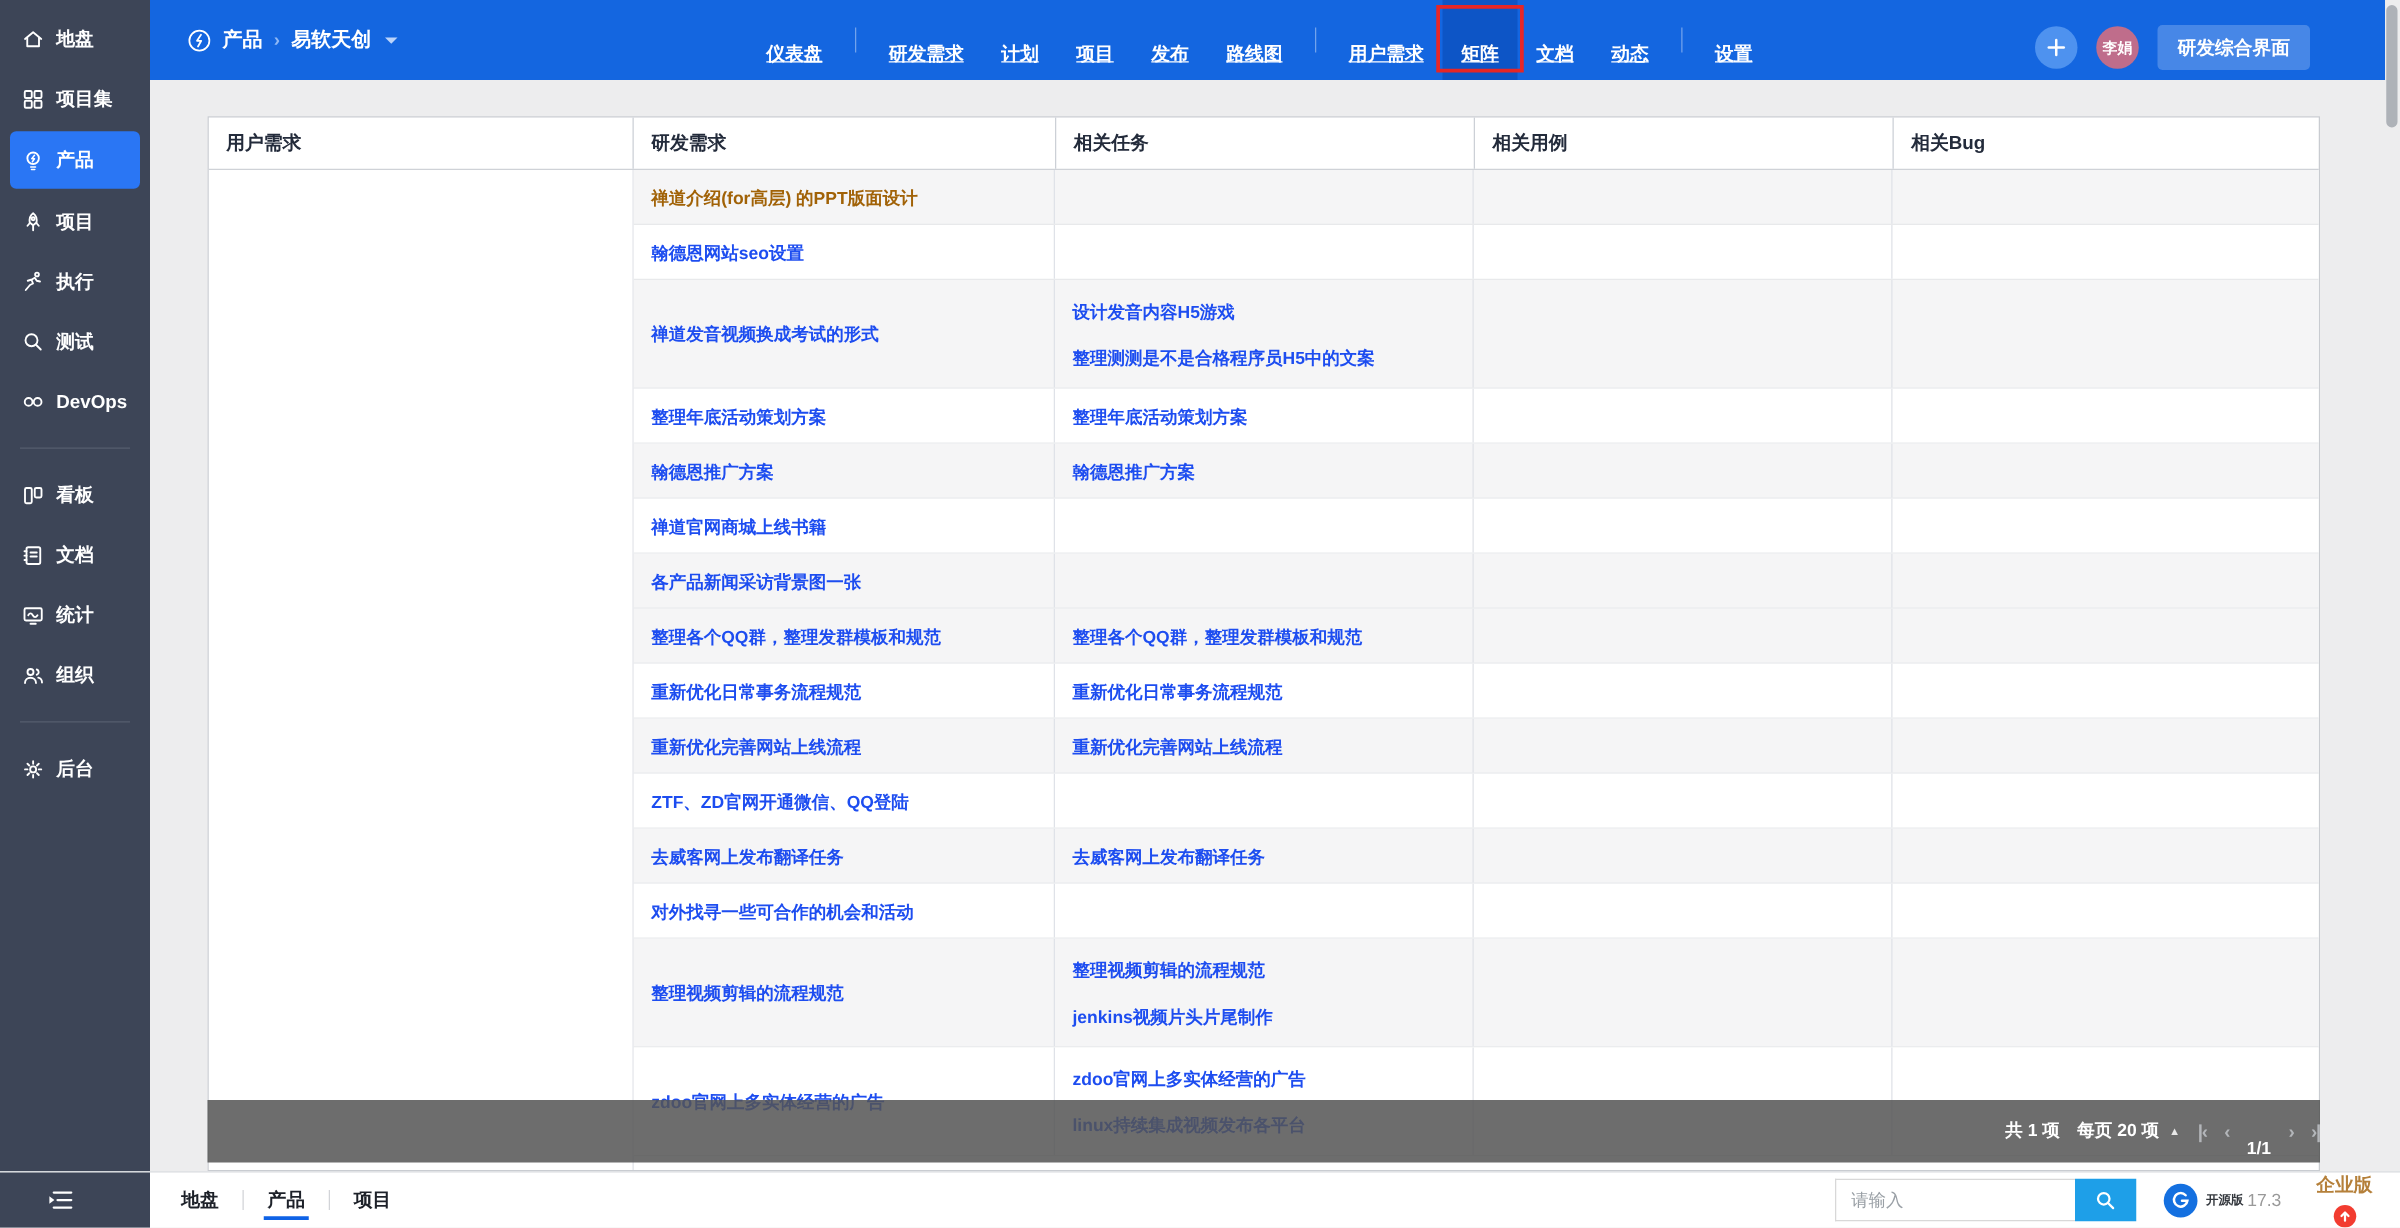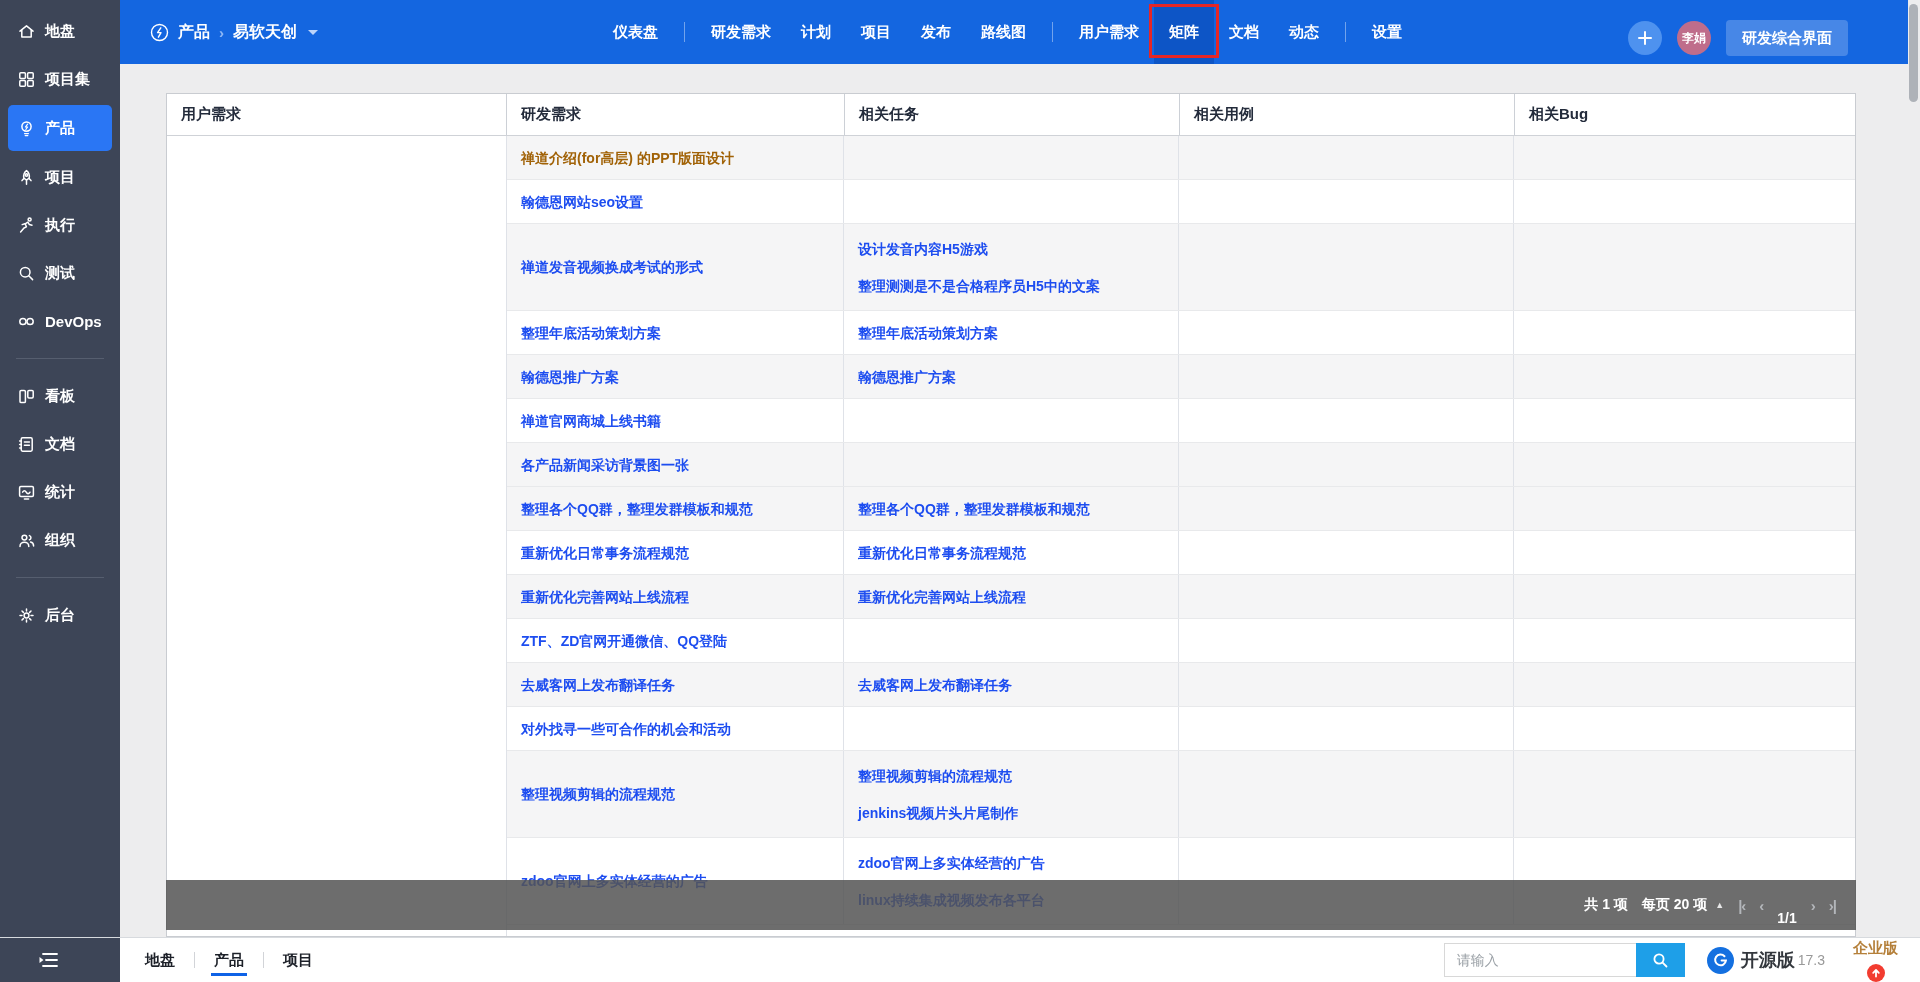--- a/index.html
+++ b/index.html
@@ -25,22 +25,22 @@
 
   
   .navbar { position:absolute; left:120px; top:0; width:1788px; height:64px;
     background:var(--navbar,#1466e0); z-index:4; display:flex; align-items:center; }
   .crumb { display:flex; align-items:center; gap:9px; margin-left:30px; color:#fff;
     font-size:16px; font-weight:bold; white-space:nowrap; }
   .crumb .sep { color:#8fb8f5; font-size:15px; font-weight:bold; }
   .crumb .caret { width:0; height:0; border-left:5px solid transparent; border-right:5px solid transparent;
     border-top:5px solid #bcd4fa; margin-left:2px; }
   .nav-menus { position:absolute; left:478px; top:0; height:64px; display:flex; align-items:center; }
-  .nav-item { position:relative; height:64px; line-height:64px; padding:0 15px; color:#fff;
-    font-size:15px; font-weight:bold; cursor:pointer; white-space:nowrap; }
+  .nav-item { position:relative; height:64px; line-height:64px; padding:12px 15px; color:#fff;
+    font-size:15px; font-weight:bold; cursor:pointer; white-space:nowrap;text-decoration:underline; }
   .nav-item.active { background:var(--navbar-active,#0d55c6); }
   .nav-sep { width:1px; height:20px; background:rgba(255,255,255,.4); margin:0 11px; }
   .red-box { position:absolute; left:-5px; right:-5px; top:4px; bottom:6px;
     border:3px solid var(--highlight-red,#e62626); pointer-events:none; }
   .nav-right { position:absolute; right:60px; top:0; height:76px; display:flex; align-items:center; gap:15px; }
   .plus-btn { width:34px; height:34px; border-radius:50%; background:#4e92ef;
     display:flex; align-items:center; justify-content:center; cursor:pointer; }
   .avatar { width:34px; height:34px; border-radius:50%; background:var(--avatar-bg,#bf6d8b);
     color:#fff; font-size:12px; font-weight:bold; display:flex; align-items:center; justify-content:center; cursor:pointer; }
   .wb-btn { height:36px; padding:0 16px; border-radius:4px; background:rgba(255,255,255,.22);
@@ -64,21 +64,21 @@
     padding:10px 14px; border-right:1px solid #dfe2e8; }
   .cell.cw1{width:337px;} .cell.cw2{width:335px;} .cell.cw3{width:335px;}
   .cell.cw4{flex:1; border-right:none;}
   .slink { color:var(--link,#1d4df0); font-size:14px; font-weight:bold; line-height:20px;
     cursor:pointer; text-decoration:none; }
   .splain { color:#a16207; font-size:14px; font-weight:bold; line-height:20px; }
 
   
   .hbar { position:absolute; left:166px; top:880px; width:1690px; height:50px;
     background:rgba(84,84,84,.85); z-index:3; display:flex; align-items:center;
-    justify-content:flex-end; padding-right:20px; color:#fff; }
+    justify-content:flex-end; color:#fff; }
   .pg { display:flex; align-items:center; gap:14px; font-size:14px; font-weight:bold; }
   .pg .dim { color:#b3b6ba; font-size:15px; letter-spacing:-1px; cursor:pointer; }
   .pg .up { font-size:9px; color:#e8e8e8; margin-left:-6px; cursor:pointer; }
   .pg .cur { color:#fff;margin-top:26px; }
 
   
   .footer { position:absolute; left:0; bottom:0; width:1920px; height:45px; background:#fff;
     border-top:1px solid #d7dade; z-index:6; display:flex; align-items:center; }
   .f-collapse-slot { width:120px; height:45px; background:var(--sidebar,#3d4557); }
   .ftabs { display:flex; align-items:center; margin-left:6px; height:45px; }
@@ -92,21 +92,21 @@
   .search-wrap { display:flex; align-items:center; }
   .search-input { width:192px; height:34px; border:1px solid #d8d8d8; border-right:none;
     padding:0 12px; font-size:14px; color:#333; outline:none; background:#fff;
     font-family:"Liberation Sans","DejaVu Sans",sans-serif; }
   .search-input::placeholder { color:#9aa0a6; }
   .search-btn { width:49px; height:34px; background:var(--search-btn,#1e9fe8); border:none;
     display:flex; align-items:center; justify-content:center; cursor:pointer; }
   .brand { display:flex; align-items:center; gap:7px; margin-left:22px; cursor:pointer; }
   .brand-logo { width:27px; height:27px; border-radius:50%; background:#1470e0;
     display:flex; align-items:center; justify-content:center; }
-  .brand-name { font-size:18px; font-weight:bold; color:#33373d; }
+  .brand-name { font-size:10px; font-weight:bold; color:#33373d; }
   .brand-ver { font-size:14px; color:#999; margin-left:-4px; }
   .upgrade { display:flex; align-items:center; gap:6px; margin-left:28px; cursor:pointer;flex-direction:column; }
   .upgrade-label { font-size:15px; font-weight:bold; color:var(--upgrade,#b5803a); }
   .upgrade-badge { width:18px; height:18px; border-radius:50%; background:var(--upgrade-badge,#f23c30);
     display:flex; align-items:center; justify-content:center; }
 
   
   .vthumb { position:absolute; right:2px; top:4px; width:9px; height:98px;
     background:#aeb2b8; border-radius:5px; z-index:8; cursor:pointer; }
 </style>

